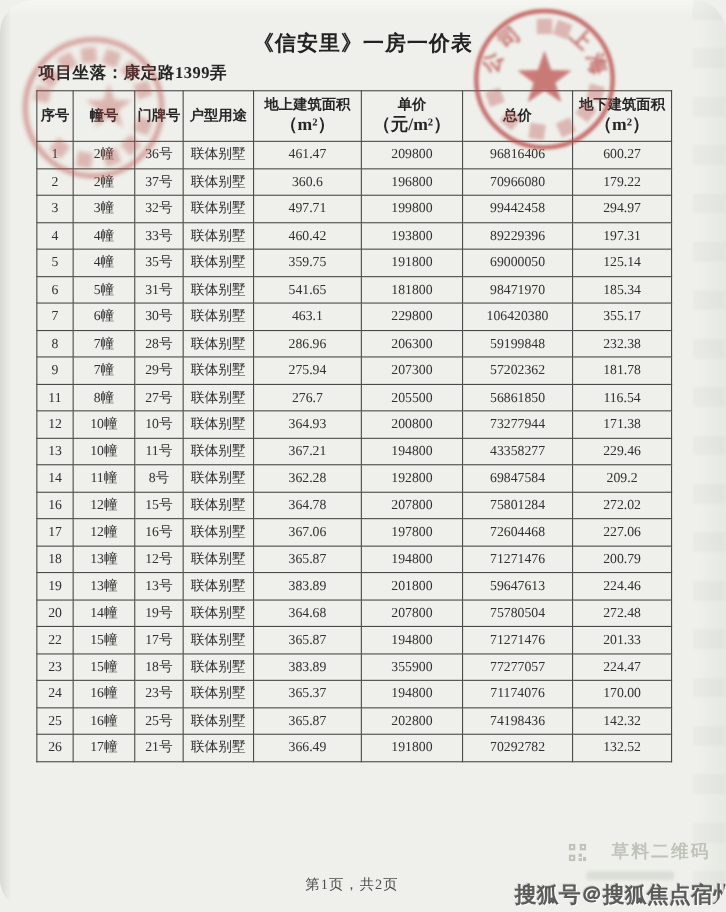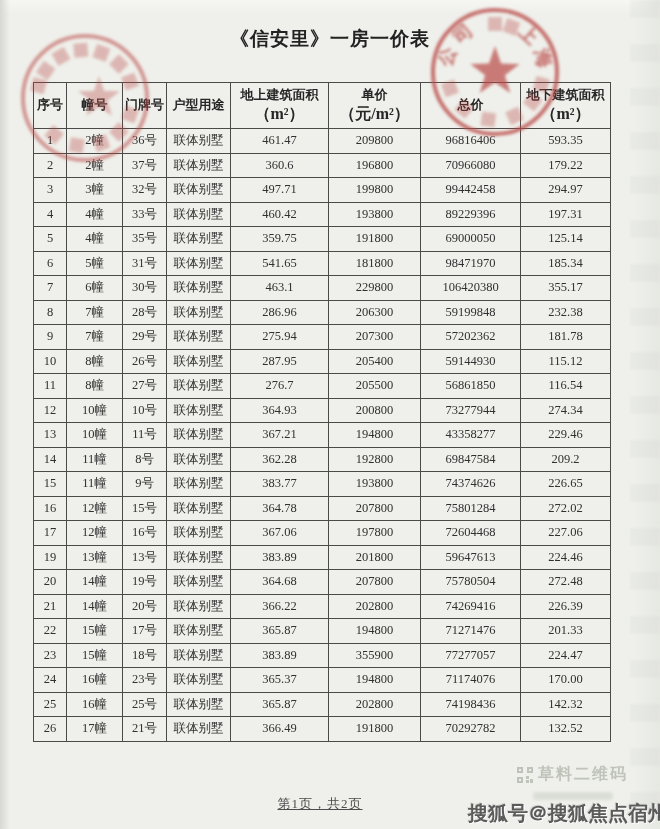--- a/index.html
+++ b/index.html
@@ -8,20 +8,21 @@
     background:#eff0eb;
     font-family:"Liberation Serif","DejaVu Serif",serif;
     color:#2b2b2b;
   }
   .page{position:absolute;inset:0;overflow:hidden;
     background:
       linear-gradient(90deg, #d7d8d3 0px, rgba(215,216,211,0) 10px),
       linear-gradient(270deg, #e6e8e2 0px, rgba(230,232,226,0) 26px),
       linear-gradient(180deg, #f6f7f3 0px, rgba(246,247,243,0) 14px),
       #eff0eb;
+    border-radius: 30px;
   }
   .title{
     position:absolute;top:26px;left:0;width:660px;text-align:center;
     font-size:19px;font-weight:bold;letter-spacing:1px;margin:0;color:#222;
   }
   .location{
     position:absolute;top:57px;left:35px;
     font-size:15px;font-weight:bold;color:#252525;letter-spacing:.5px;
   }
   table.price{
@@ -30,25 +31,25 @@
   }
   table.price th, table.price td{
     border:1.6px solid #4a4a48;text-align:center;vertical-align:middle;
     padding:0;overflow:hidden;white-space:nowrap;
   }
   table.price th{height:45px;font-size:13px;font-weight:bold;line-height:1.25;color:#262626;margin-top:40px;}
   table.price th .unit{font-size:16px;font-weight:bold;display:block;}
   table.price td{height:23.5px;font-size:12.5px;color:#303030;}
   .footer-page{
     position:absolute;top:795px;left:0;width:640px;text-align:center;
-    font-size:13px;color:#4d4d4d;letter-spacing:1px;text-decoration:underline;
+    font-size:13px;color:#4d4d4d;letter-spacing:1px;
   }
   .seal{position:absolute;pointer-events:none;}
   .wm-qr{
-    position:absolute;left:517px;top:764px;display:flex;align-items:center;gap:5px;
+    position:absolute;left:517px;top:764px;display:flex;align-items:center;gap:23px;
     color:#b7bcb2;font-size:16px;font-weight:bold;letter-spacing:2px;
     font-family:"Liberation Sans","DejaVu Sans",sans-serif;
     opacity:.85;
   }
   .wm-faint{
     position:absolute;left:533px;top:792px;width:80px;height:8px;border-radius:3px;
     background:#c7ccc3;opacity:.5;filter:blur(1.5px);
   }
   .wm-sohu{
     position:absolute;left:468px;top:800px;
@@ -65,20 +66,21 @@
   }
 </style>
 </head>
 <body>
 
 <div class="page">
 
   <div class="right-strip"></div>
 
   <h1 class="title">《信安里》一房一价表</h1>
+  <div class="location">项目坐落：康定路1399弄</div>
 
   <table class="price">
     <colgroup>
       <col style="width:33px">
         <col style="width:56px">
         <col style="width:44px">
         <col style="width:64px">
       <col style="width:98px">
         <col style="width:92px">
         <col style="width:100px">
@@ -98,21 +100,21 @@
       </thead>
     <tbody id="tbody">
         <tr>
           <td>1</td>
           <td>2幢</td>
           <td>36号</td>
           <td>联体别墅</td>
           <td>461.47</td>
           <td>209800</td>
           <td>96816406</td>
-          <td>593.35</td>
+          <td>600.27</td>
         </tr>
         <tr>
           <td>2</td>
           <td>2幢</td>
           <td>37号</td>
           <td>联体别墅</td>
           <td>360.6</td>
           <td>196800</td>
           <td>70966080</td>
           <td>179.22</td>
@@ -181,48 +183,38 @@
           <td>9</td>
           <td>7幢</td>
           <td>29号</td>
           <td>联体别墅</td>
           <td>275.94</td>
           <td>207300</td>
           <td>57202362</td>
           <td>181.78</td>
         </tr>
         <tr>
-          <td>10</td>
-          <td>8幢</td>
-          <td>26号</td>
-          <td>联体别墅</td>
-          <td>287.95</td>
-          <td>205400</td>
-          <td>59144930</td>
-          <td>115.12</td>
-        </tr>
-        <tr>
           <td>11</td>
           <td>8幢</td>
           <td>27号</td>
           <td>联体别墅</td>
           <td>276.7</td>
           <td>205500</td>
           <td>56861850</td>
           <td>116.54</td>
         </tr>
         <tr>
           <td>12</td>
           <td>10幢</td>
           <td>10号</td>
           <td>联体别墅</td>
           <td>364.93</td>
           <td>200800</td>
           <td>73277944</td>
-          <td>274.34</td>
+          <td>171.38</td>
         </tr>
         <tr>
           <td>13</td>
           <td>10幢</td>
           <td>11号</td>
           <td>联体别墅</td>
           <td>367.21</td>
           <td>194800</td>
           <td>43358277</td>
           <td>229.46</td>
@@ -231,78 +223,68 @@
           <td>14</td>
           <td>11幢</td>
           <td>8号</td>
           <td>联体别墅</td>
           <td>362.28</td>
           <td>192800</td>
           <td>69847584</td>
           <td>209.2</td>
         </tr>
         <tr>
-          <td>15</td>
-          <td>11幢</td>
-          <td>9号</td>
-          <td>联体别墅</td>
-          <td>383.77</td>
-          <td>193800</td>
-          <td>74374626</td>
-          <td>226.65</td>
-        </tr>
-        <tr>
           <td>16</td>
           <td>12幢</td>
           <td>15号</td>
           <td>联体别墅</td>
           <td>364.78</td>
           <td>207800</td>
           <td>75801284</td>
           <td>272.02</td>
         </tr>
         <tr>
           <td>17</td>
           <td>12幢</td>
           <td>16号</td>
           <td>联体别墅</td>
           <td>367.06</td>
           <td>197800</td>
           <td>72604468</td>
           <td>227.06</td>
         </tr>
         <tr>
+          <td>18</td>
+          <td>13幢</td>
+          <td>12号</td>
+          <td>联体别墅</td>
+          <td>365.87</td>
+          <td>194800</td>
+          <td>71271476</td>
+          <td>200.79</td>
+        </tr>
+        <tr>
           <td>19</td>
           <td>13幢</td>
           <td>13号</td>
           <td>联体别墅</td>
           <td>383.89</td>
           <td>201800</td>
           <td>59647613</td>
           <td>224.46</td>
         </tr>
         <tr>
           <td>20</td>
           <td>14幢</td>
           <td>19号</td>
           <td>联体别墅</td>
           <td>364.68</td>
           <td>207800</td>
           <td>75780504</td>
           <td>272.48</td>
-        </tr>
-        <tr>
-          <td>21</td>
-          <td>14幢</td>
-          <td>20号</td>
-          <td>联体别墅</td>
-          <td>366.22</td>
-          <td>202800</td>
-          <td>74269416</td>
-          <td>226.39</td>
         </tr>
         <tr>
           <td>22</td>
           <td>15幢</td>
           <td>17号</td>
           <td>联体别墅</td>
           <td>365.87</td>
           <td>194800</td>
           <td>71271476</td>
           <td>201.33</td>

